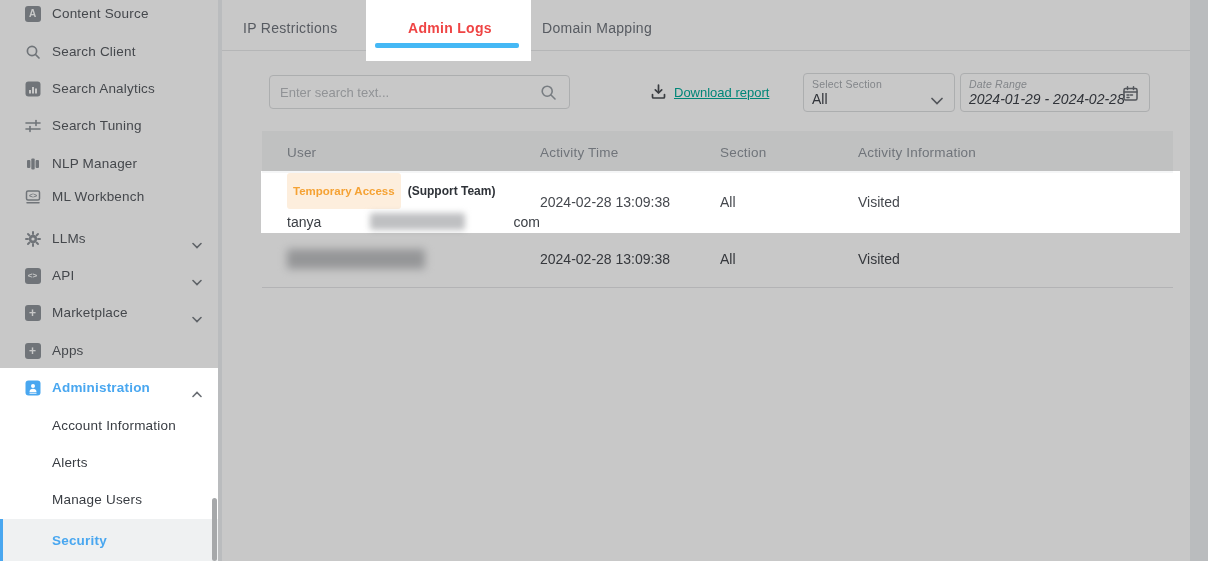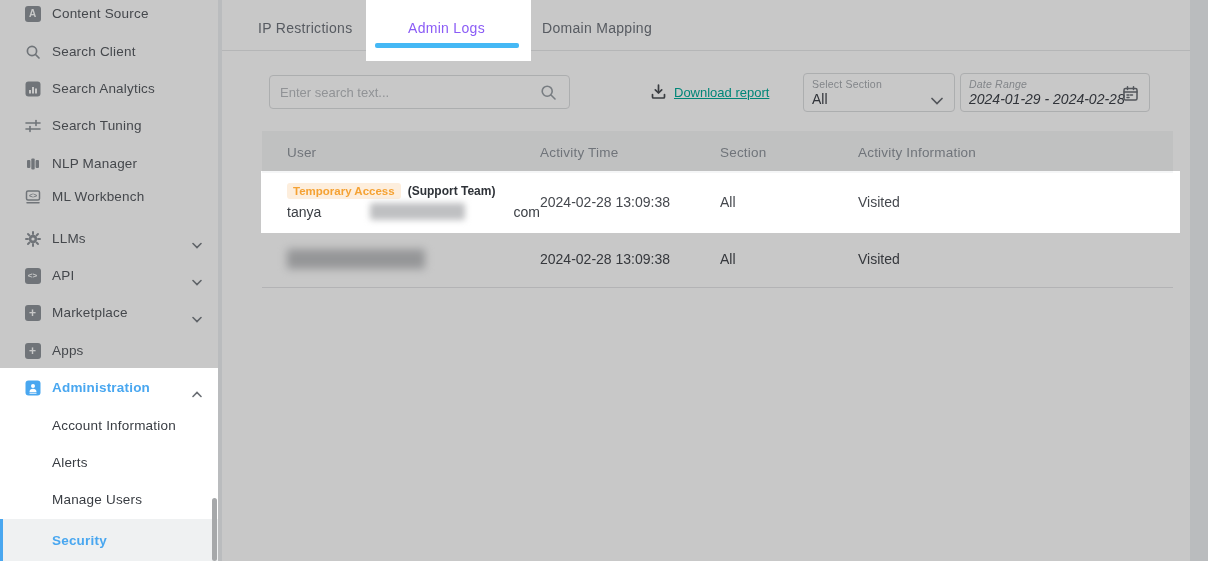--- a/index.html
+++ b/index.html
@@ -17,21 +17,21 @@
   .sb-active .sb-label { color:#49a7f0; font-weight:600; }
   .sb-selected { background:#eff1f2; box-shadow:inset 3px 0 0 #49a7f0; }
   .sb-selected .sb-label { color:#49a7f0; font-weight:700; }
   .icon-sq { width:16px; height:16px; background:#8f959b; border-radius:3px; color:#fff; font-size:10px; font-weight:700;
              display:flex; align-items:center; justify-content:center; }
   .sb-scroll-thumb { position:absolute; left:212px; top:498px; width:5px; height:63px; background:#a6a8aa; border-radius:3px; }
 
   
   .card { position:absolute; left:222px; top:0; width:968px; height:561px; background:#ffffff; }
   .tab { position:absolute; top:20px; font-size:14px; letter-spacing:.3px; color:#70757d; cursor:pointer; white-space:nowrap; }
-  .tab.active { color:#8b5cf6; font-weight:400; }
+  .tab.active { color:#ef4444; font-weight:700; }
   .tab-underline { position:absolute; left:153px; top:43px; width:144px; height:5px; background:#45b8f5; border-radius:2px; }
   .tabbar-border { position:absolute; top:50px; height:1px; background:#e7e8ea; }
 
   .searchbox { position:absolute; left:47px; top:75px; width:301px; height:34px; border:1px solid #dcdee0; border-radius:4px; background:#fff; }
   .searchbox input { position:absolute; left:10px; top:0; width:260px; height:32px; border:none; outline:none;
                      font-family:"Liberation Sans",sans-serif; font-size:13px; color:#3f434a; background:transparent; }
   .searchbox input::placeholder { color:#b9bcc0; }
   .search-glyph { position:absolute; right:12px; top:8px; }
 
   .dl-icon { position:absolute; left:428px; top:83px; }
@@ -47,21 +47,21 @@
   .fb-cal { position:absolute; right:10px; top:11px; }
 
   .table { position:absolute; left:40px; top:131px; width:911px; }
   .thead { display:grid; grid-template-columns:278px 180px 138px 315px; height:42px; background:#f5f6f7; align-items:center; }
   .th { font-size:13.5px; color:#8f959c; letter-spacing:.2px; }
   .th:first-child { padding-left:25px; }
   .trow { display:grid; grid-template-columns:278px 180px 138px 315px; height:57px; align-items:center; background:#fff; }
   .td { font-size:14px; color:#45484e; }
   .user-cell { padding-left:25px; display:flex; flex-direction:column; justify-content:center; gap:4px; }
   .badge-line { display:flex; align-items:center; gap:7px; }
-  .badge { font-size:11.5px; font-weight:700; color:#f5a234; background:#fdeedd; padding:2px 6px; border-radius:3px; white-space:nowrap; }
+  .badge { font-size:11.5px; font-weight:700; color:#f5a234; background:#fdeedd; padding:12px 6px; border-radius:3px; white-space:nowrap; }
   .badge-note { font-size:12px; font-weight:700; color:#2e3238; white-space:nowrap; }
   .email-line { display:flex; align-items:center; font-size:14px; color:#3a3e44;gap:47px; }
   .blur-chip { display:inline-block; background:#bfc0c2; border-radius:2px; filter:blur(3px); }
   .blur-sm { width:122px; height:17px; margin:0 2px; }
   .blur-lg { width:138px; height:20px; filter:blur(4px); }
   .row-divider { height:1px; background:#e4e5e7; }
 
   
   .overlay { position:absolute; left:0; top:0; width:1208px; height:561px; pointer-events:none; z-index:100; }
 </style>
@@ -211,21 +211,21 @@
     </div>
     <div class="sb-item sb-sub sb-selected" style="top:519px; height:42px">
       <span class="sb-label">Security</span>
     </div>
 
     <div class="sb-scroll-thumb"></div>
   </nav>
 
   <main class="card">
 
-    <div class="tab" style="left:36px">IP Restrictions</div>
+    <div class="tab" style="left:21px">IP Restrictions</div>
     <div class="tab active" style="left:186px">Admin Logs</div>
     <div class="tab" style="left:320px">Domain Mapping</div>
     <div class="tab-underline"></div>
     <div class="tabbar-border" style="left:0; width:144px"></div>
     <div class="tabbar-border" style="left:309px; width:659px"></div>
 
     <div class="searchbox">
       <input type="text" placeholder="Enter search text..." style="">
       <span class="search-glyph">
         <svg width="17" height="17" viewBox="0 0 17 17">

